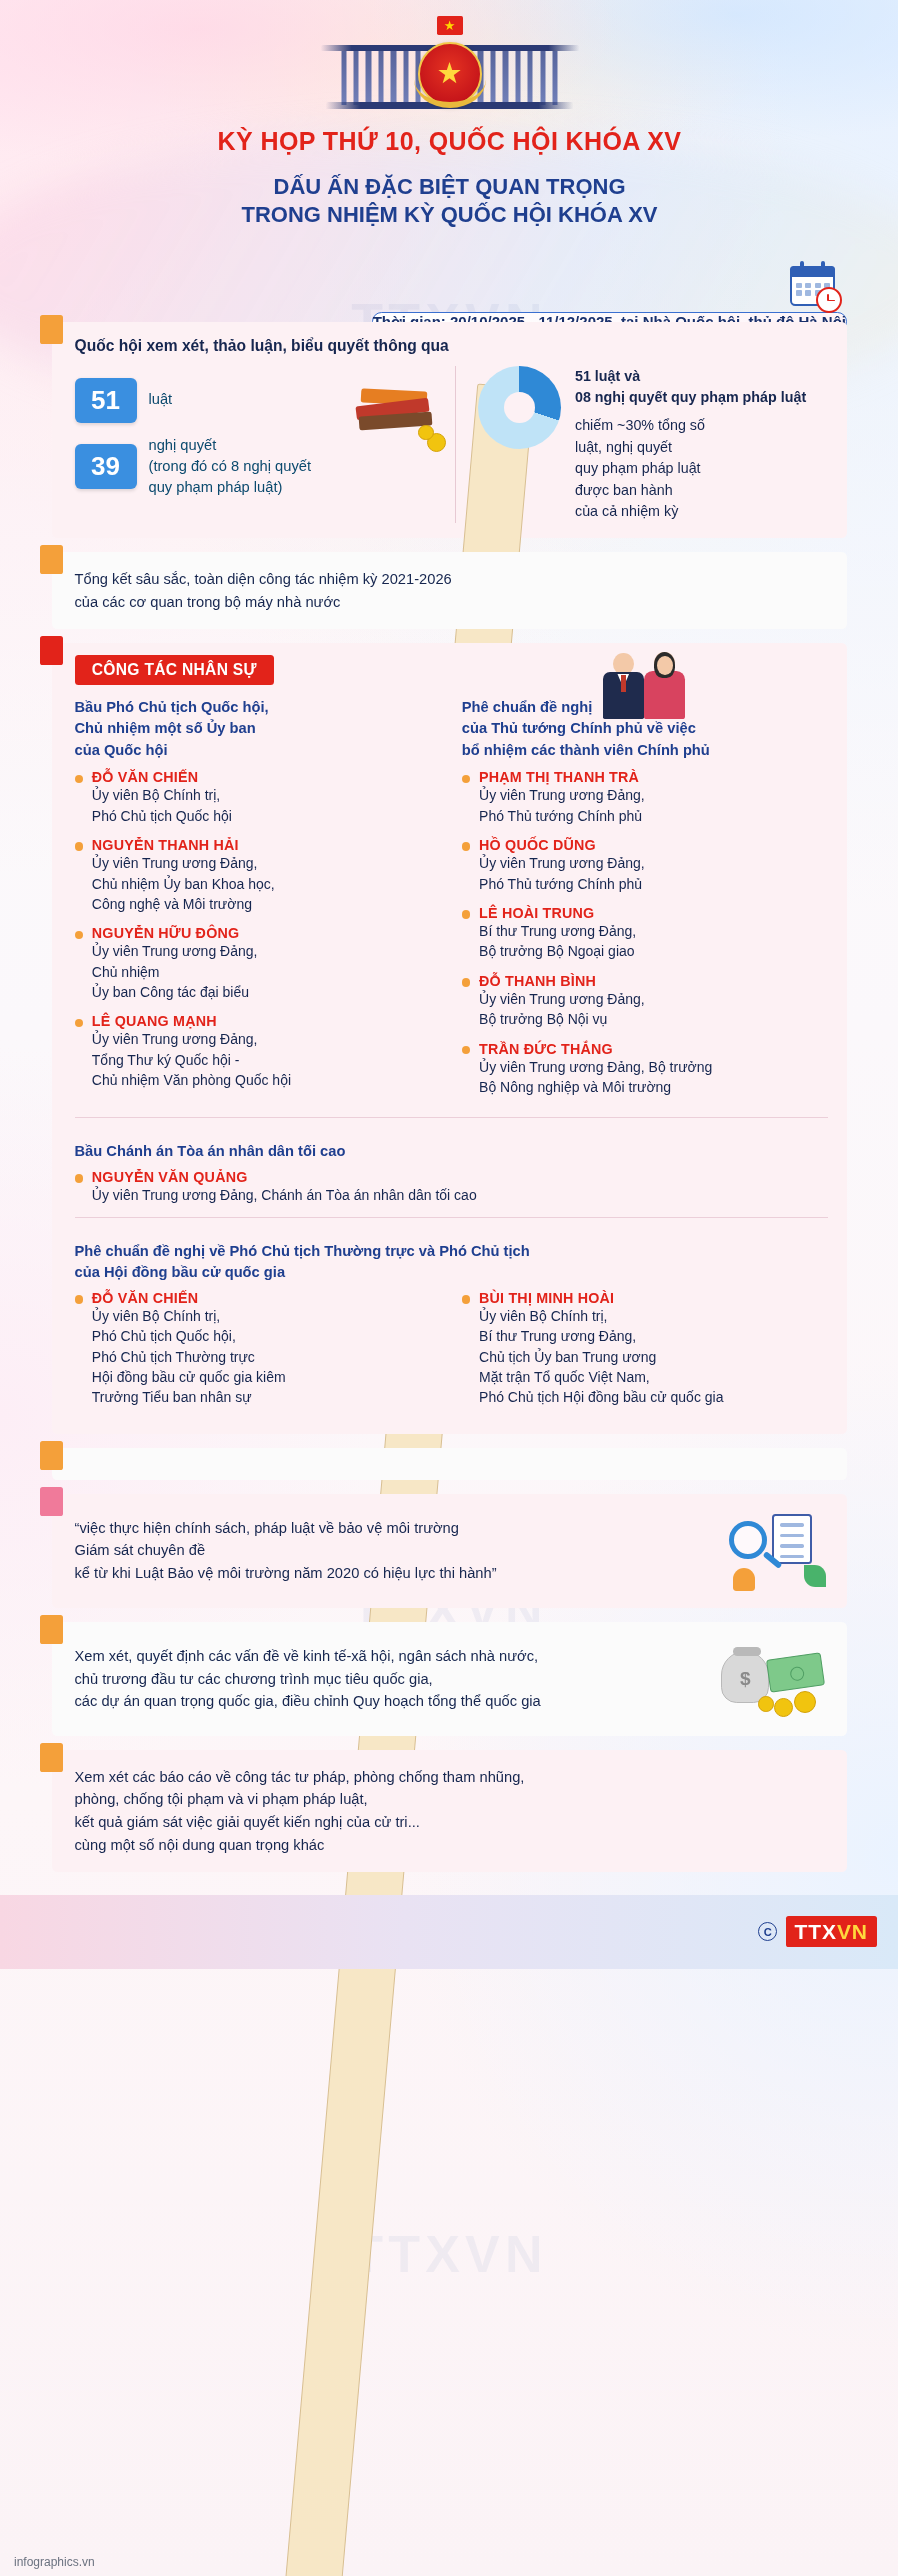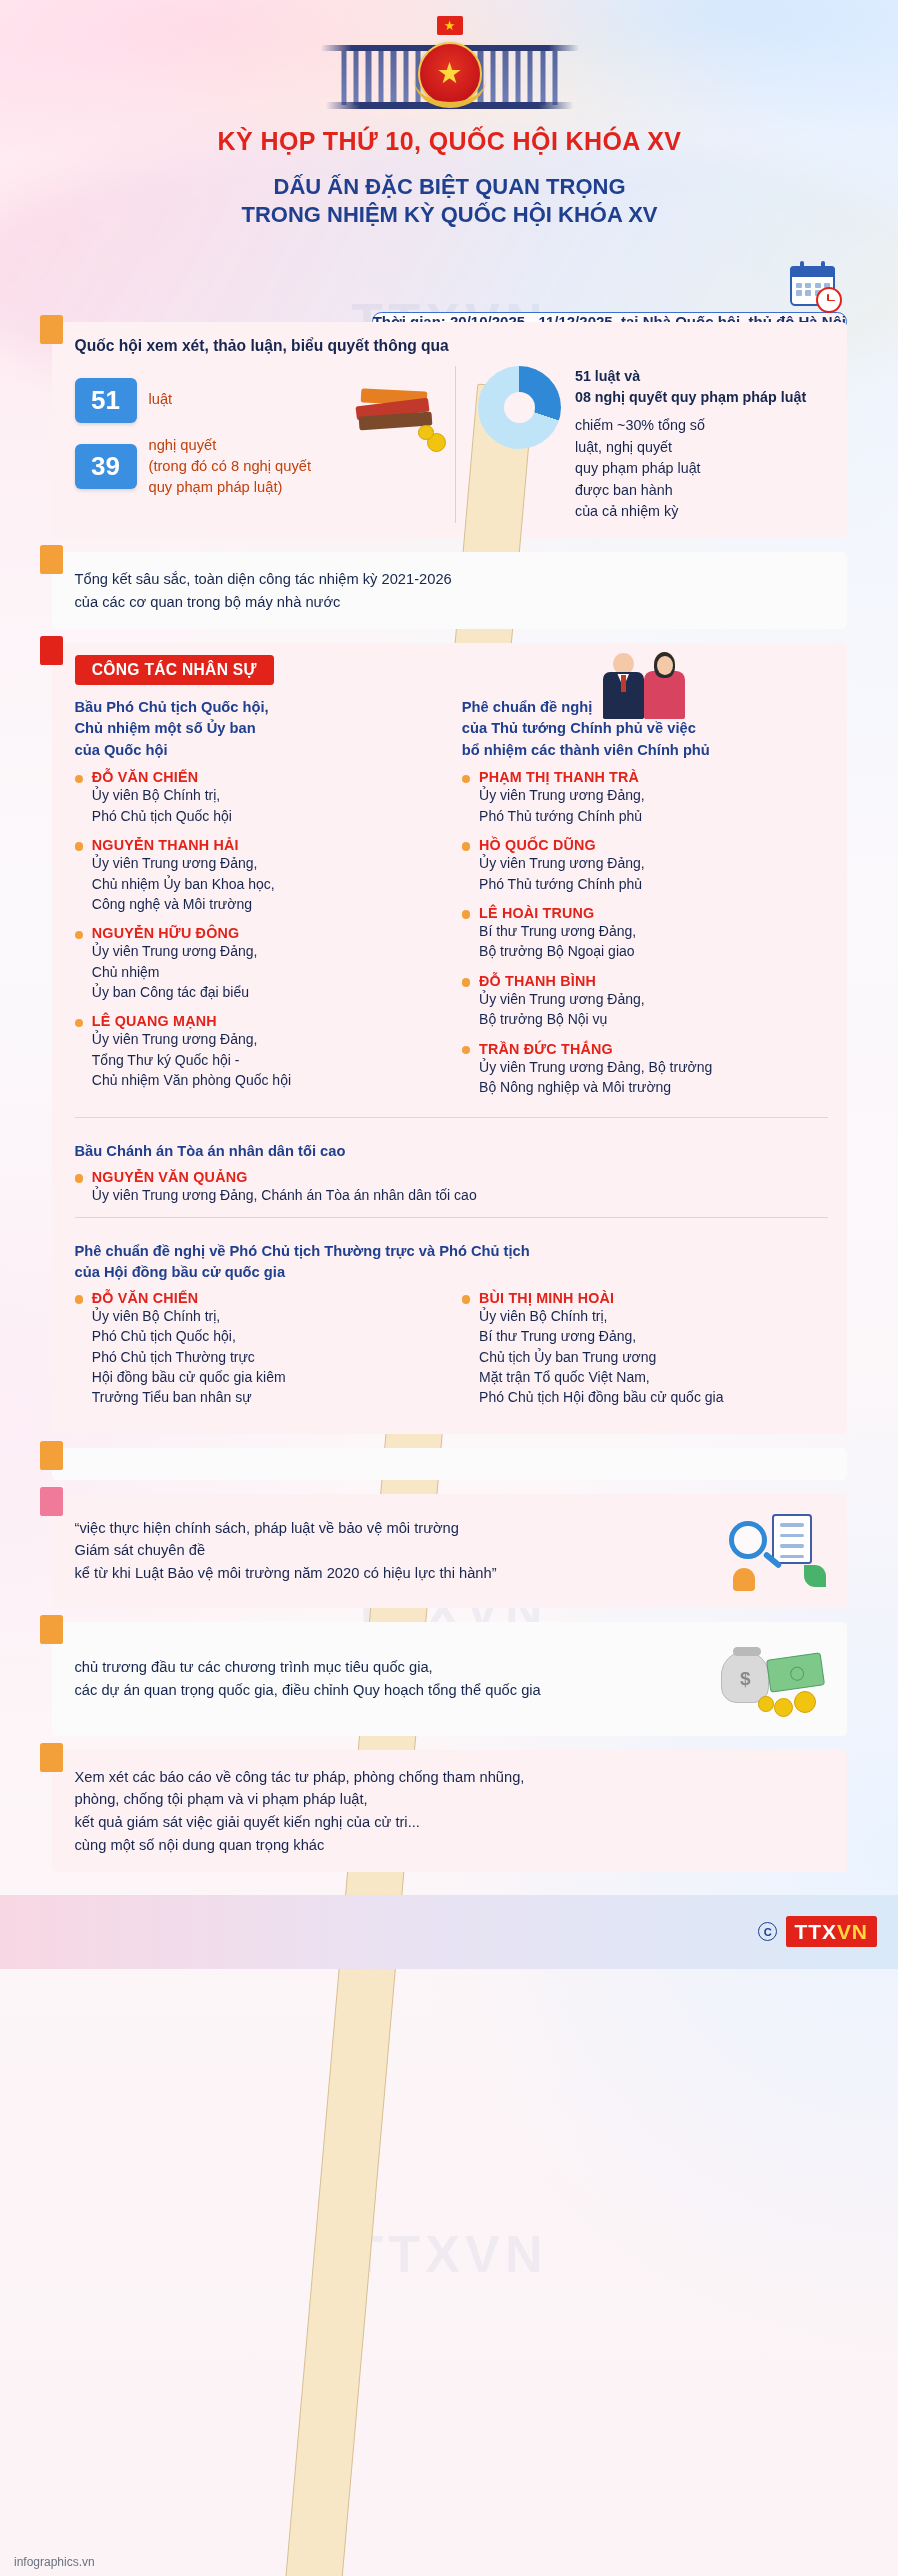--- a/index.html
+++ b/index.html
@@ -150,21 +150,21 @@
   .stats-body { display:flex; align-items:center; }
   .stats-left { width:380px; position:relative; }
   .numrow { display:flex; align-items:center; margin-bottom:12px; }
   .numbox {
     width:62px; height:45px; border-radius:6px; color:#fff; font-size:26px; font-weight:bold;
     display:flex; align-items:center; justify-content:center; margin-right:12px;
     box-shadow:0 1.7px 3.5px rgba(0,0,0,.12);
   }
   .numbox.b1 { background:#3a8fe0; }
   .numbox.b2 { background:#3a8fe0; }
-  .numlabel { font-size:14.7px; line-height:1.45; color:#c2410c; }
+  .numlabel { font-size:14.7px; line-height:1.45; color:#0c4a6e; }
   .books {
     position:absolute; right:7px; top:1.7px; width:104px; height:80px;
   }
   .books .b {
     position:absolute; border-radius:2.6px;
   }
   .books .b1 { left:15.6px; top:35px; width:73px; height:14px; background:#7a4a2b; transform:rotate(-4deg); }
   .books .b2 { left:12px; top:22.5px; width:73px; height:14px; background:#c0392b; transform:rotate(-7deg); }
   .books .b3 { left:17.3px; top:10.4px; width:66px; height:14px; background:#e67e22; transform:rotate(3deg); }
   .books .page { left:21px; top:1.7px; width:57px; height:12px; background:#f7e7c6; transform:rotate(5deg); border:0.9px solid #d8bf92; }
@@ -554,20 +554,21 @@
       <div class="mag"></div>
       <div class="mag-h"></div>
       <div class="leaf"></div>
       <div class="person-ico"></div>
     </div>
   </div>
 
   <div class="card white card-with-icon">
     <div class="tab"></div>
     <div class="txt">
+      <div class="line">Xem xét, quyết định các vấn đề về kinh tế-xã hội, ngân sách nhà nước,</div>
       <div class="line">chủ trương đầu tư các chương trình mục tiêu quốc gia,</div>
       <div class="line">các dự án quan trọng quốc gia, điều chỉnh Quy hoạch tổng thể quốc gia</div>
     </div>
     <div class="icon-money">
       <div class="bag">
           <div class="tie"></div>
         </div>
       <div class="bill"></div>
       <div class="coin k3"></div>
       <div class="coin k2"></div>

